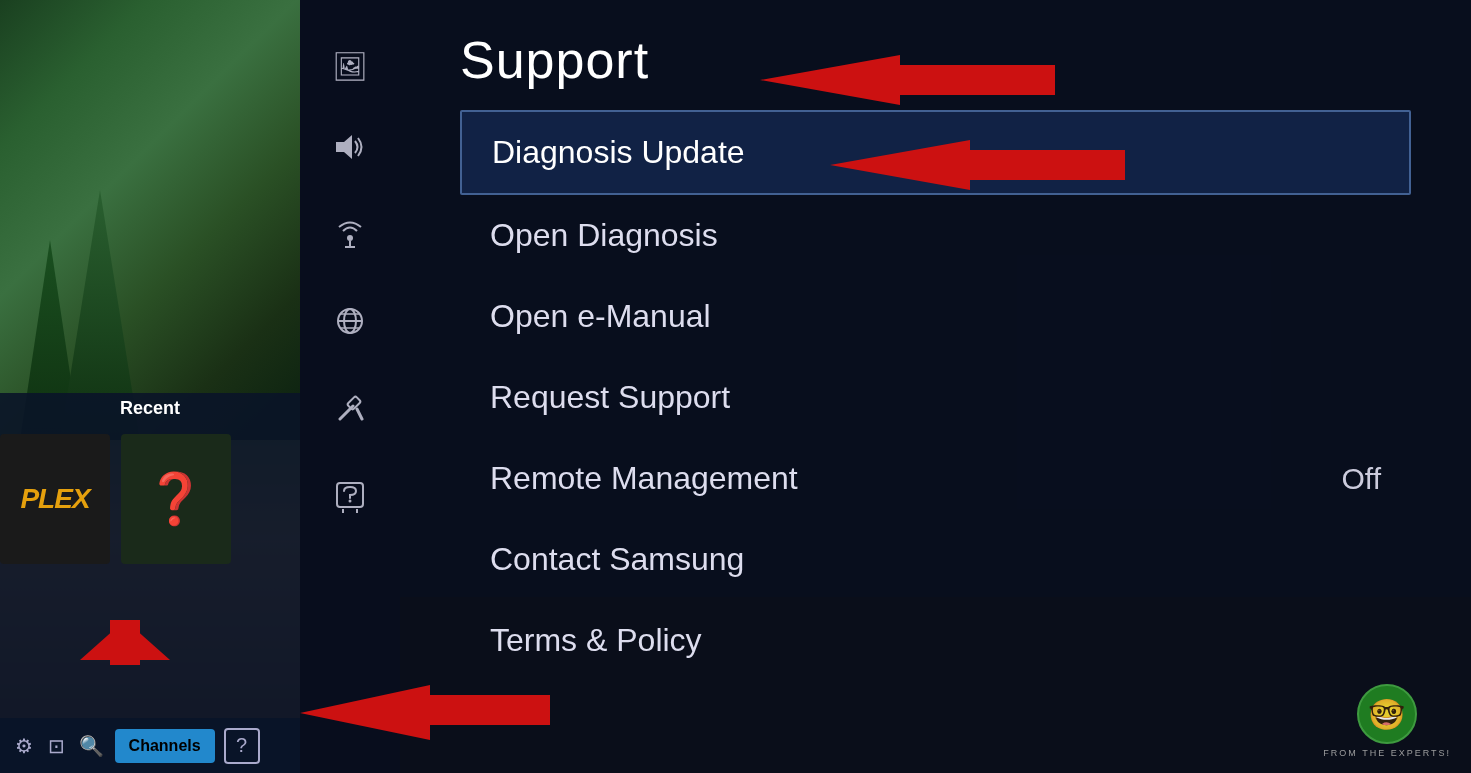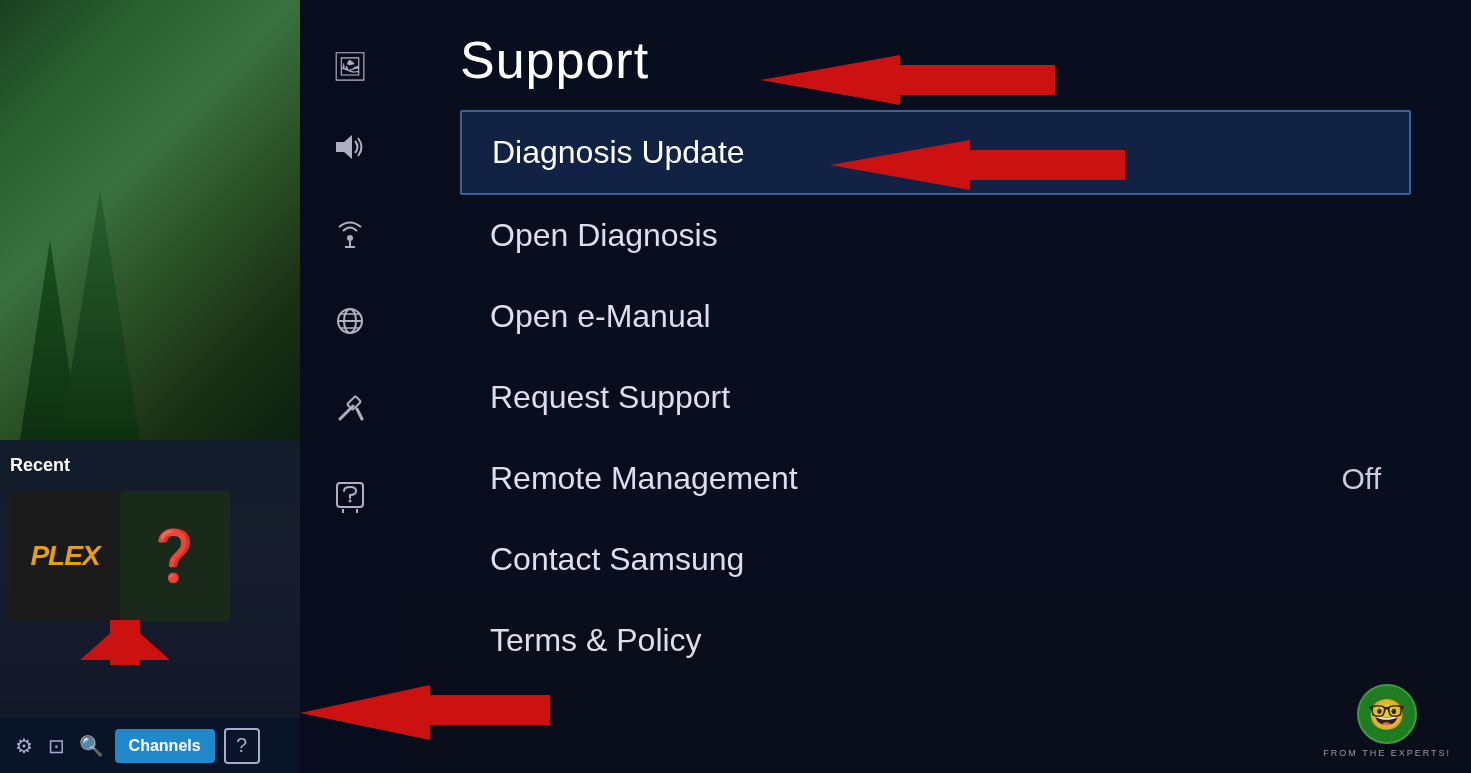--- a/index.html
+++ b/index.html
@@ -55,36 +55,36 @@
       width: 100%;
       height: 150px;
       background: linear-gradient(180deg, #4a90b0 0%, #6ab0d0 50%, #8ac8e0 100%);
     }
 
     .recent-section {
       position: absolute;
       bottom: 0;
       left: 0;
       width: 300px;
-      height: 333px;
+      height: 380px;
       background: rgba(10, 20, 40, 0.9);
-      padding: 10px;
+      text-align: center;
     }
 
     .recent-label {
       color: #ffffff;
       font-size: 18px;
       font-weight: bold;
       margin-bottom: 10px;
       padding: 5px 0;
     }
 
     .recent-apps {
       display: flex;
-      gap: 0;
+      gap: 11px;
       margin-bottom: 15px;
     }
 
     .app-thumbnail {
       width: 110px;
       height: 130px;
       background: #1a1a2a;
       border-radius: 4px;
       display: flex;
       align-items: center;
@@ -128,21 +128,21 @@
 
     .bottom-icon {
       color: #aaaacc;
       font-size: 20px;
       padding: 5px;
       cursor: pointer;
     }
 
     .channels-btn {
       background: #2288cc;
-      color: #ffffff;
+      color: #000000;
       padding: 8px 14px;
       border-radius: 4px;
       font-size: 16px;
       font-weight: bold;
       cursor: pointer;
     }
 
     .support-icon-bottom {
       color: #aaaacc;
       font-size: 20px;

